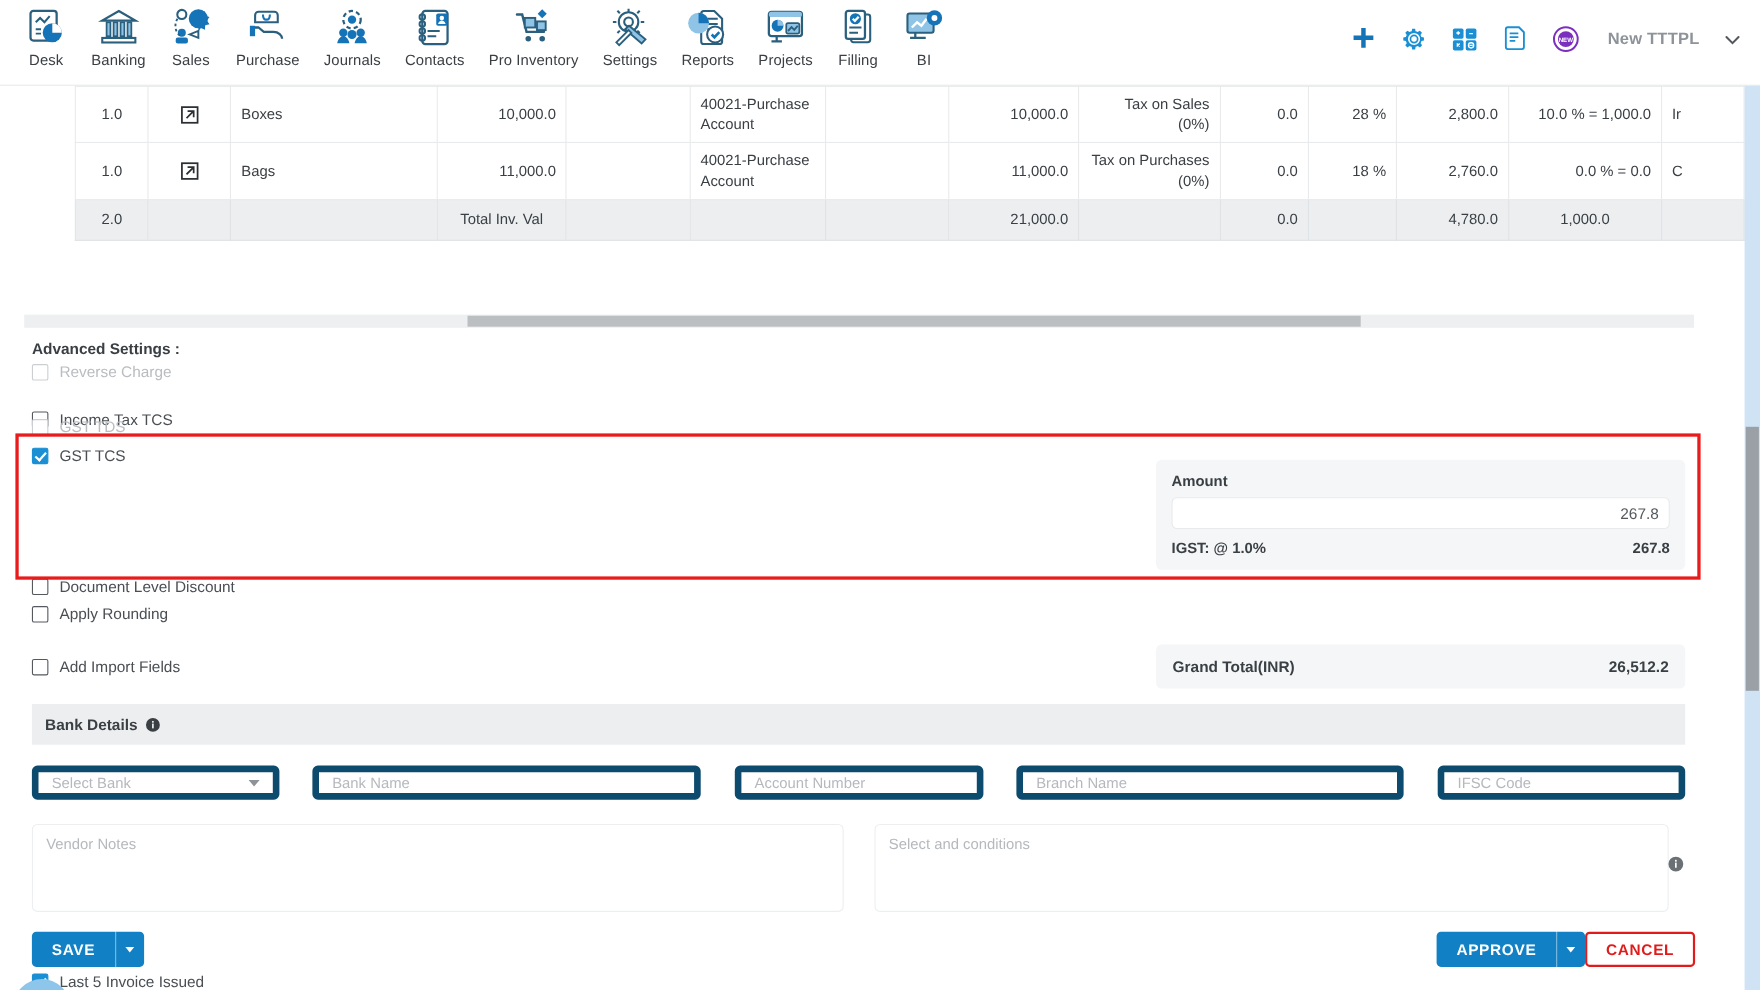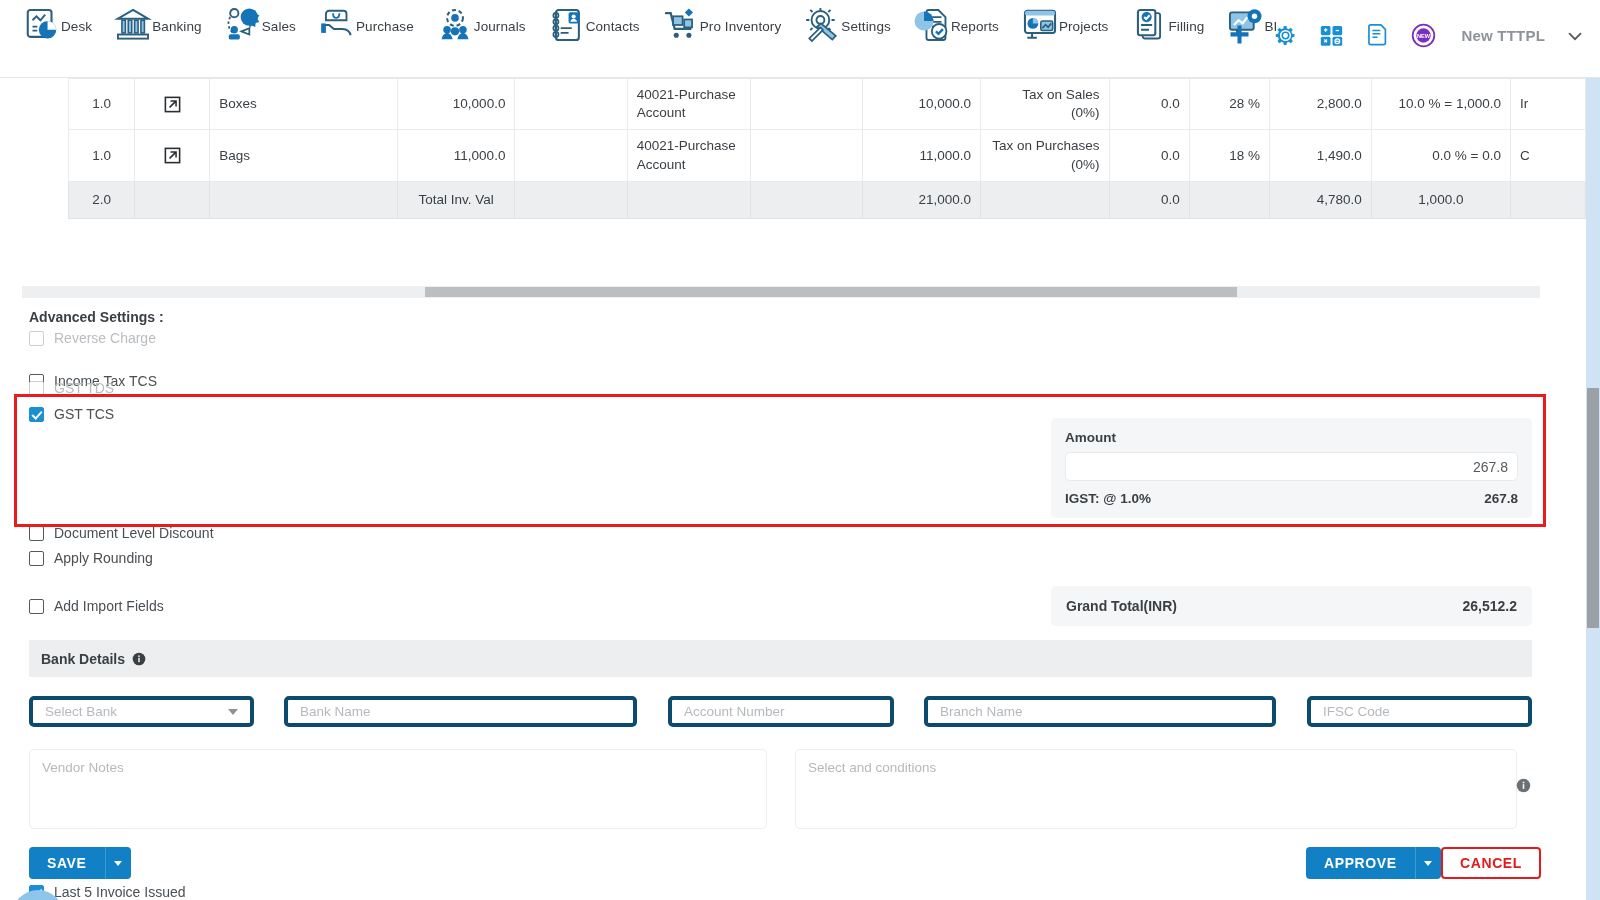--- a/index.html
+++ b/index.html
@@ -14,21 +14,21 @@
   
   .topnav {
     height:78px; width:1600px;
     background:#ffffff;
     border-bottom:1px solid #e3e6e8;
     display:flex; align-items:flex-start;
     position:relative;
   }
   .nav-items { display:flex; align-items:flex-start; padding-left:12px; }
   .nav-item {
-    display:flex; flex-direction:row; align-items:center;
+    display:flex; flex-direction:column; align-items:center;
     padding:6px 11px 0 11px; cursor:pointer; min-width:52px;
   }
   .nav-ico { width:38px; height:38px; display:block; }
   .nav-label {
     font-size:13.5px; color:#3a3f44; margin-top:3px;
     white-space:nowrap; letter-spacing:.1px;
   }
   .nav-right {
     position:absolute; right:14px; top:22px;
     display:flex; align-items:center; gap:19px;
@@ -160,21 +160,21 @@
   
   .bank-hdr {
     position:absolute; left:29px; top:562px;
     width:1503px; height:37px; background:#eceef0;
     display:flex; align-items:center; padding:0 12px;
     font-size:14px; font-weight:bold; color:#3a3f44; gap:7px;
   }
   .info-ico { width:14px; height:14px; display:inline-block; }
   .fld {
     position:absolute; height:31px; background:#fff;
-    border:4px solid #0c4a6e; border-radius:5px;
+    border:6px solid #0c4a6e; border-radius:5px;
     display:flex; align-items:center; padding:0 12px;
     font-size:13.5px; color:#b5b9bd;
   }
   .fld.sel { justify-content:space-between; }
   .caret {
     width:0; height:0; border-left:5px solid transparent;
     border-right:5px solid transparent; border-top:6px solid #8e9398;
   }
   .ta {
     position:absolute; background:#fff;
@@ -429,21 +429,21 @@
                 </svg></td>
               <td class="c-item">Bags</td>
               <td class="c-rate">11,000.0</td>
               <td class="c-disc"></td>
               <td class="c-acct">40021-Purchase Account</td>
               <td class="c-blank"></td>
               <td class="c-amt">11,000.0</td>
               <td class="c-tax">Tax on Purchases (0%)</td>
               <td class="c-cess">0.0</td>
               <td class="c-pct">18 %</td>
-              <td class="c-tamt">1,490.0</td>
+              <td class="c-tamt">2,760.0</td>
               <td class="c-disc2">0.0 % = 0.0</td>
               <td class="c-end">C</td>
             </tr>
             <tr class="total-row">
               <td class="c-qty">2.0</td>
               <td class="c-ico"></td>
               <td class="c-item"></td>
               <td class="c-rate" style="text-align:center">Total Inv. Val</td>
               <td class="c-disc"></td>
               <td class="c-acct"></td>

